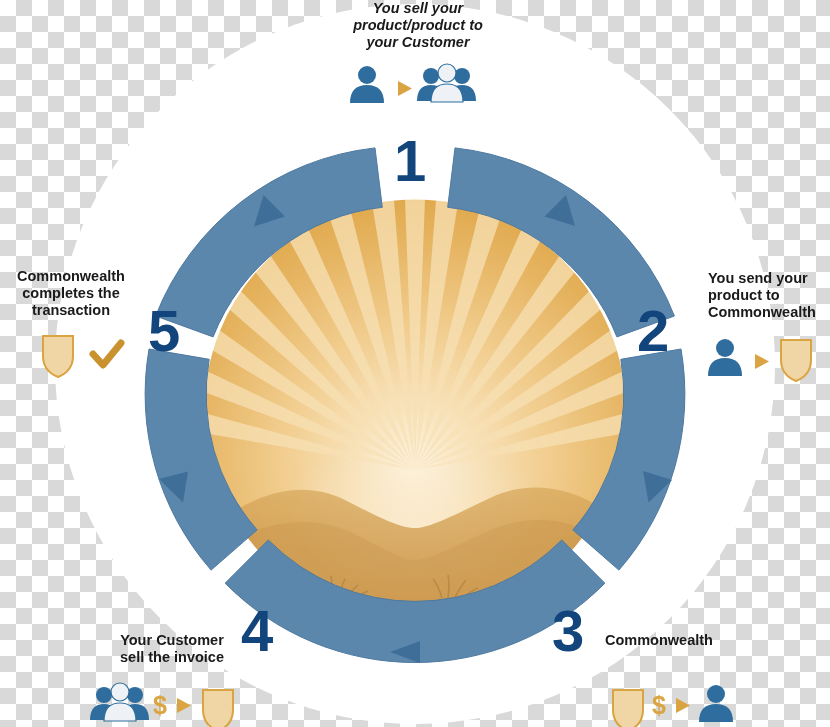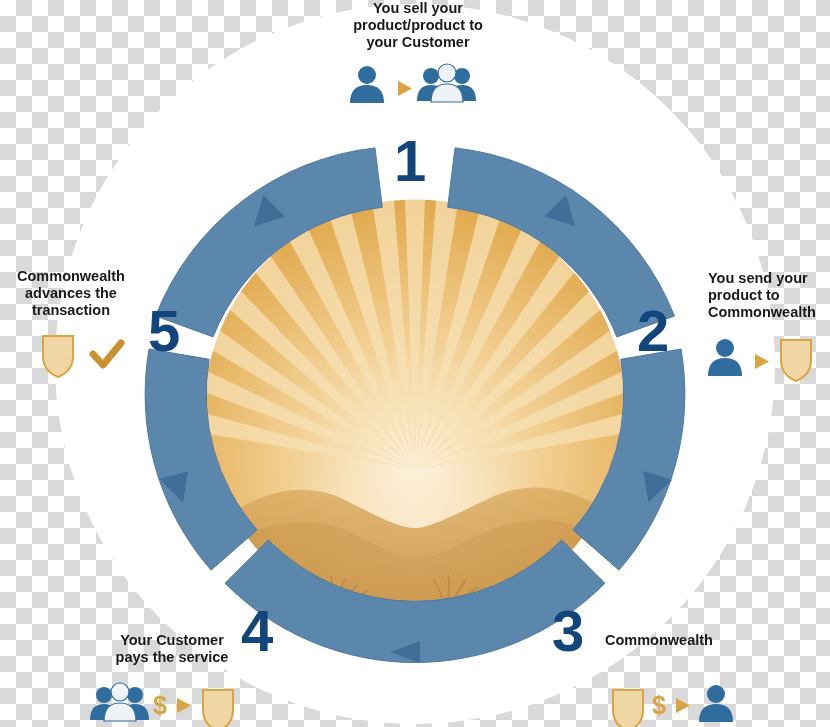--- a/index.html
+++ b/index.html
@@ -44,21 +44,21 @@
   }
   .lbl {
     position: absolute;
     z-index: 3;
     font-size: 14.5px;
     line-height: 17px;
     color: #1a1a1a;
     font-weight: bold;
     font-family: "Liberation Sans", sans-serif;
   }
-  .lbl-1 { left: 330px; top: 0px;   width: 176px; text-align: center; }
+  .lbl-1 { left: 330px; top: 0px;   width: 176px; text-align: center; font-style: italic; }
   .lbl-2 { left: 708px; top: 270px; width: 128px; text-align: left; }
   .lbl-3 { left: 605px; top: 632px; width: 222px; text-align: left; }
   .lbl-4 { left: 96px;  top: 632px; width: 152px; text-align: center; }
   .lbl-5 { left: 5px;   top: 268px; width: 132px; text-align: center; }
   .num {
     position: absolute;
     z-index: 4;
     font-size: 58px;
     line-height: 58px;
     font-weight: bold;
@@ -292,22 +292,22 @@
     <div>product to</div>
     <div>Commonwealth</div>
   </div>
 
   <div class="lbl lbl-3">
     <div>Commonwealth</div>
   </div>
 
   <div class="lbl lbl-4">
     <div>Your Customer</div>
-    <div>pays the service</div>
+    <div>sell the invoice</div>
   </div>
 
   <div class="lbl lbl-5">
     <div>Commonwealth</div>
-    <div>advances the</div>
+    <div>completes the</div>
     <div>transaction</div>
   </div>
 
 </div>
 
 </body></html>

